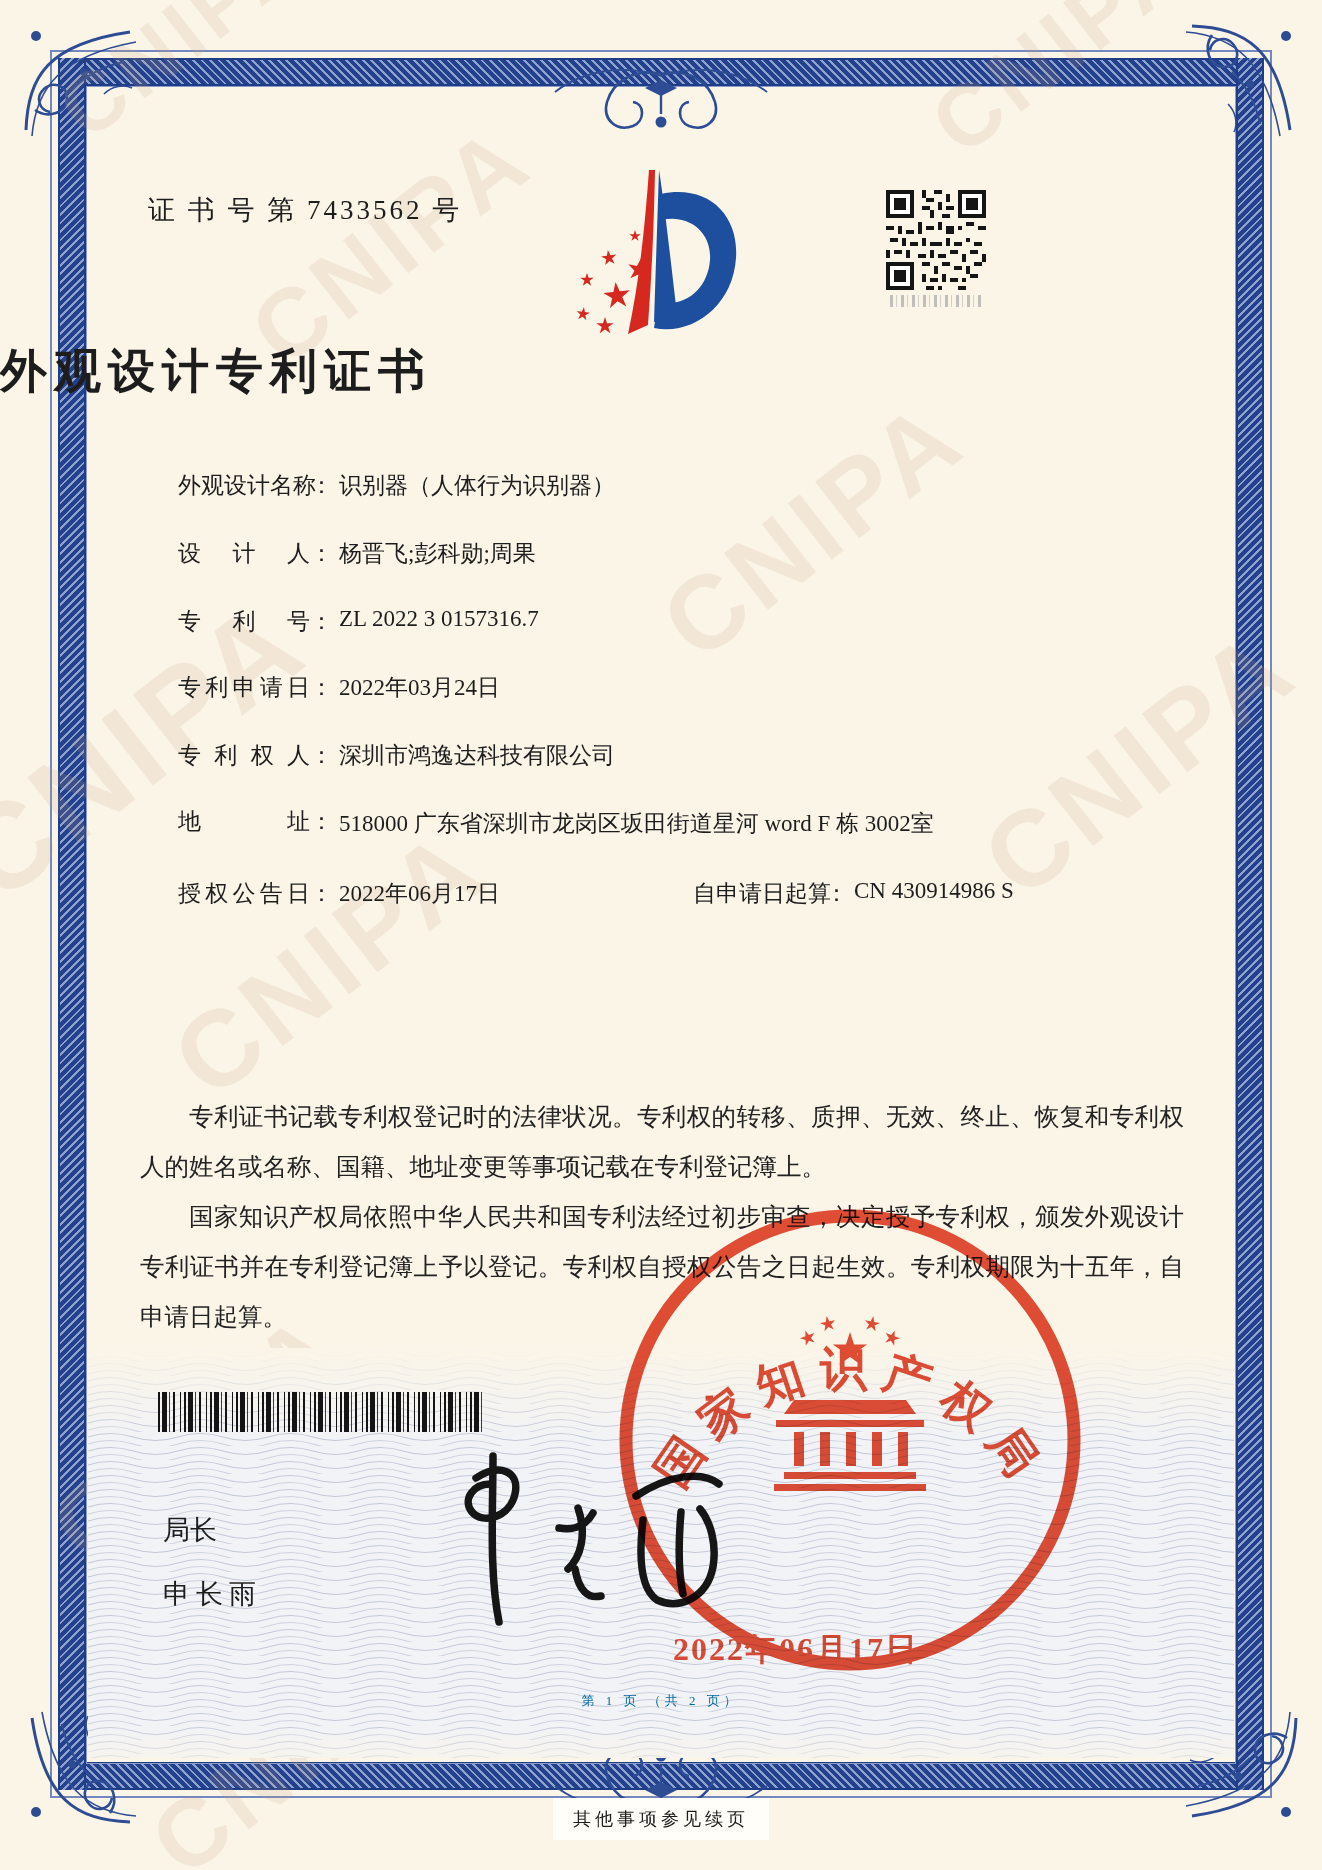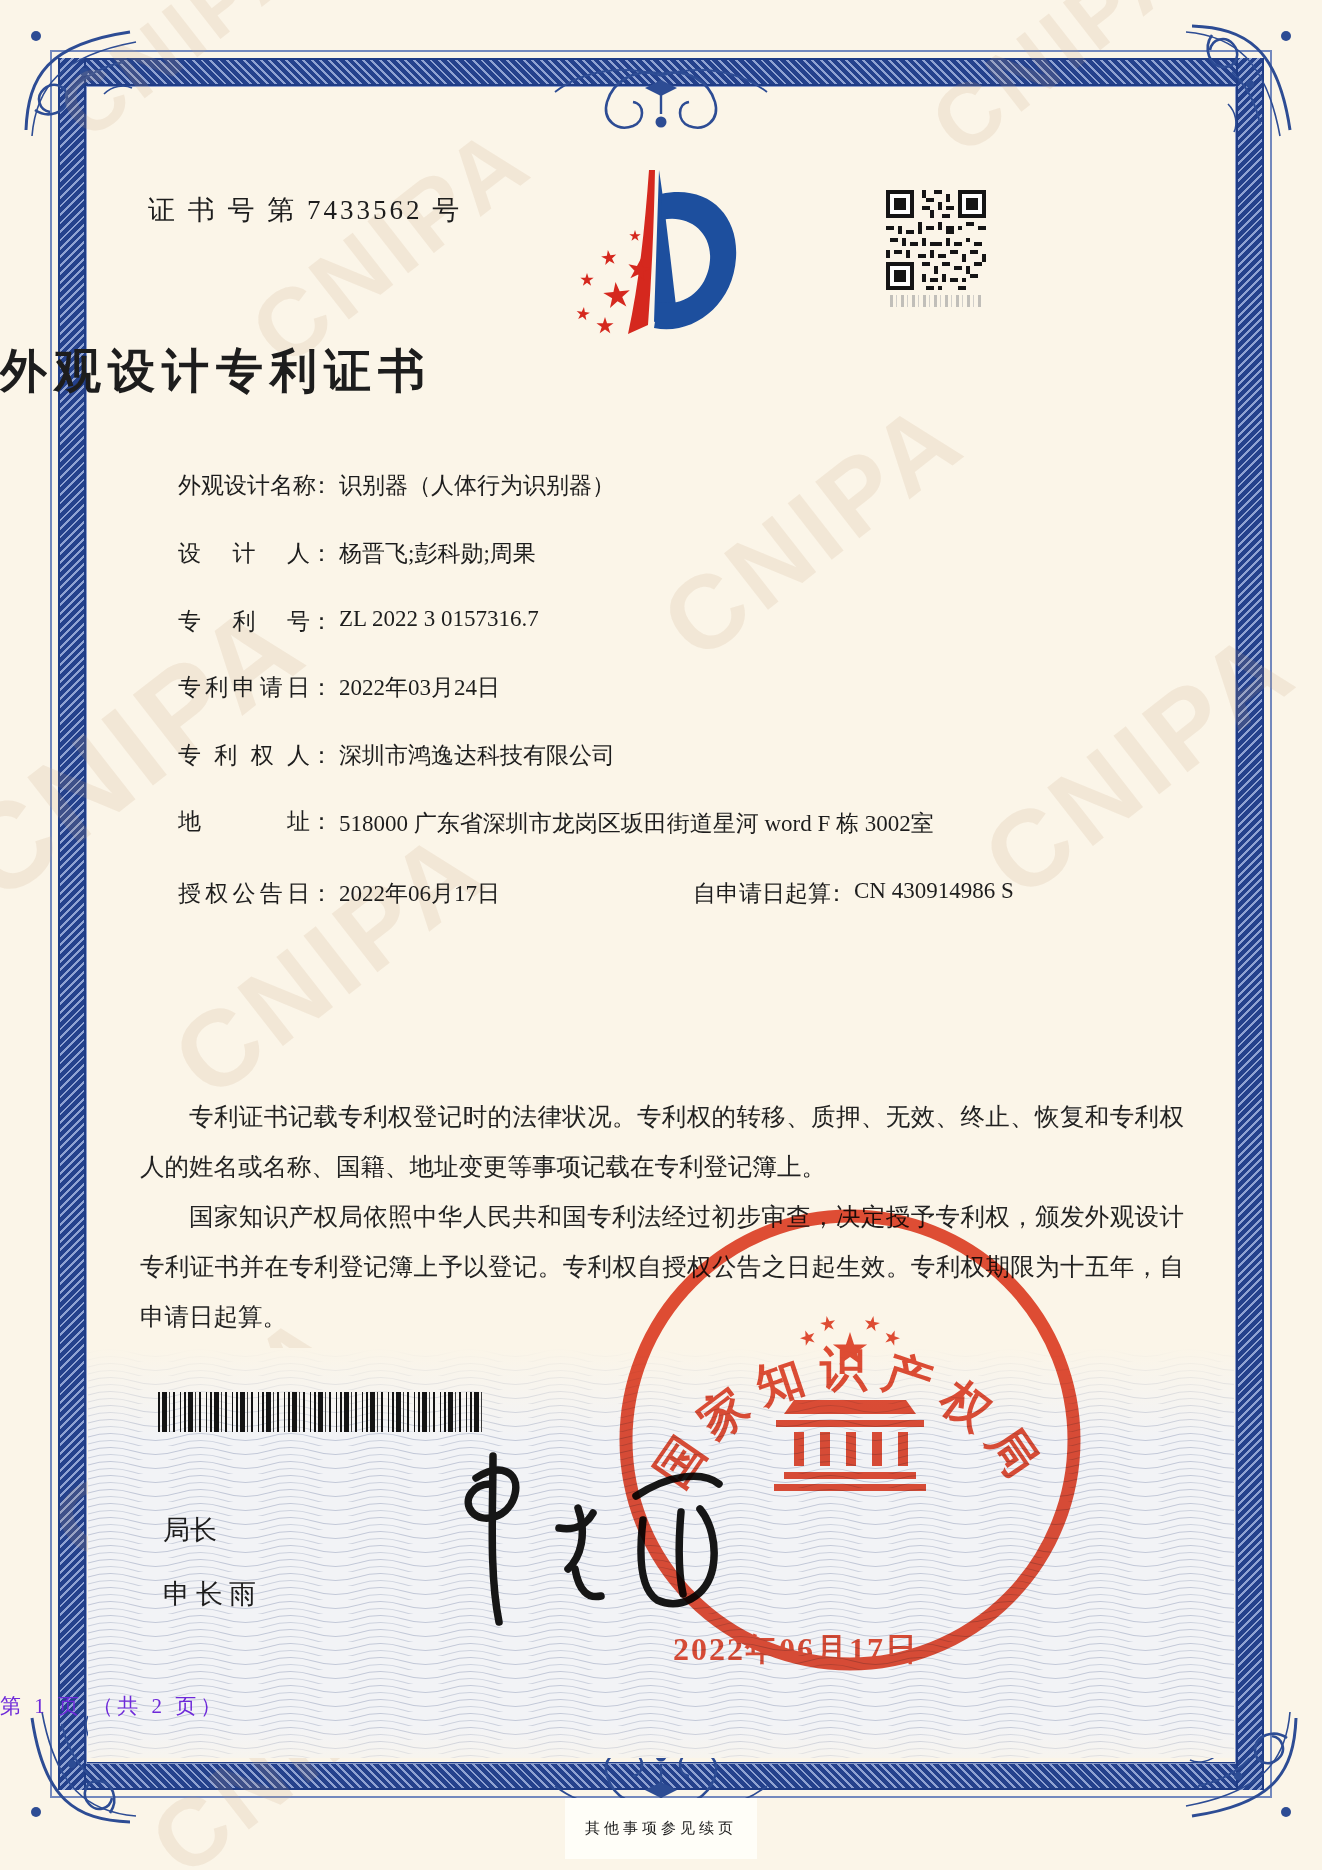--- a/index.html
+++ b/index.html
@@ -54,23 +54,23 @@
   .waves svg{position:absolute;left:0;top:0;width:100%;height:100%;}
   .wavefade{position:absolute;left:0;top:0;width:100%;height:100%;
      background:linear-gradient(180deg,#fbf5e8 0%,rgba(251,245,232,0) 22%,rgba(251,245,232,0) 92%,rgba(251,245,232,.55) 100%);}
   
   .barcode{position:absolute;left:158px;top:1392px;width:326px;height:40px;z-index:4;
      background:repeating-linear-gradient(90deg,#141414 0 2px,transparent 2px 4px,#141414 4px 9px,transparent 9px 11px,#3a3a3a 11px 12px,transparent 12px 15px,#141414 15px 17px,transparent 17px 22px,#141414 22px 23px,transparent 23px 26px);}
   .signer-title{position:absolute;left:163px;top:1512px;font-size:27px;z-index:4;font-family:"Liberation Sans","DejaVu Sans",sans-serif;}
   .signer-name{position:absolute;left:163px;top:1576px;font-size:27px;z-index:4;letter-spacing:6px;font-family:"Liberation Sans","DejaVu Sans",sans-serif;}
   .sig{position:absolute;left:380px;top:1450px;width:350px;height:195px;z-index:4;}
   .seal{position:absolute;left:598px;top:1168px;width:510px;height:540px;z-index:5;mix-blend-mode:multiply;opacity:.93;}
-  .pageinfo{position:absolute;left:0;width:100%;top:1692px;text-align:left;font-size:21px;letter-spacing:4px;z-index:4;color:#6d28d9;}
-  .contnote{position:absolute;left:50%;transform:translateX(-50%);top:1798px;font-size:15px;letter-spacing:4px;z-index:4;
-     background:#fffef8;padding:21px 20px;}
+  .pageinfo{position:absolute;left:0;width:100%;top:1692px;text-align:center;font-size:13px;letter-spacing:4px;z-index:4;color:#0369a1;}
+  .contnote{position:absolute;left:50%;transform:translateX(-50%);top:1798px;font-size:18px;letter-spacing:4px;z-index:4;
+     background:#fffef8;padding:9px 20px;}
 </style>
 </head>
 <body>
 
 <svg width="0" height="0" style="position:absolute">
   <defs>
     <polygon id="star" points="0,-1 0.2245,-0.309 0.951,-0.309 0.363,0.118 0.588,0.809 0,0.382 -0.588,0.809 -0.363,0.118 -0.951,-0.309 -0.2245,-0.309"></polygon>
     <g id="cornament" fill="none" stroke="currentColor">
       <path d="M8,112 C10,58 30,26 112,14" stroke-width="3"></path>
       <path d="M14,118 C18,70 42,38 118,24" stroke-width="1.6"></path>

